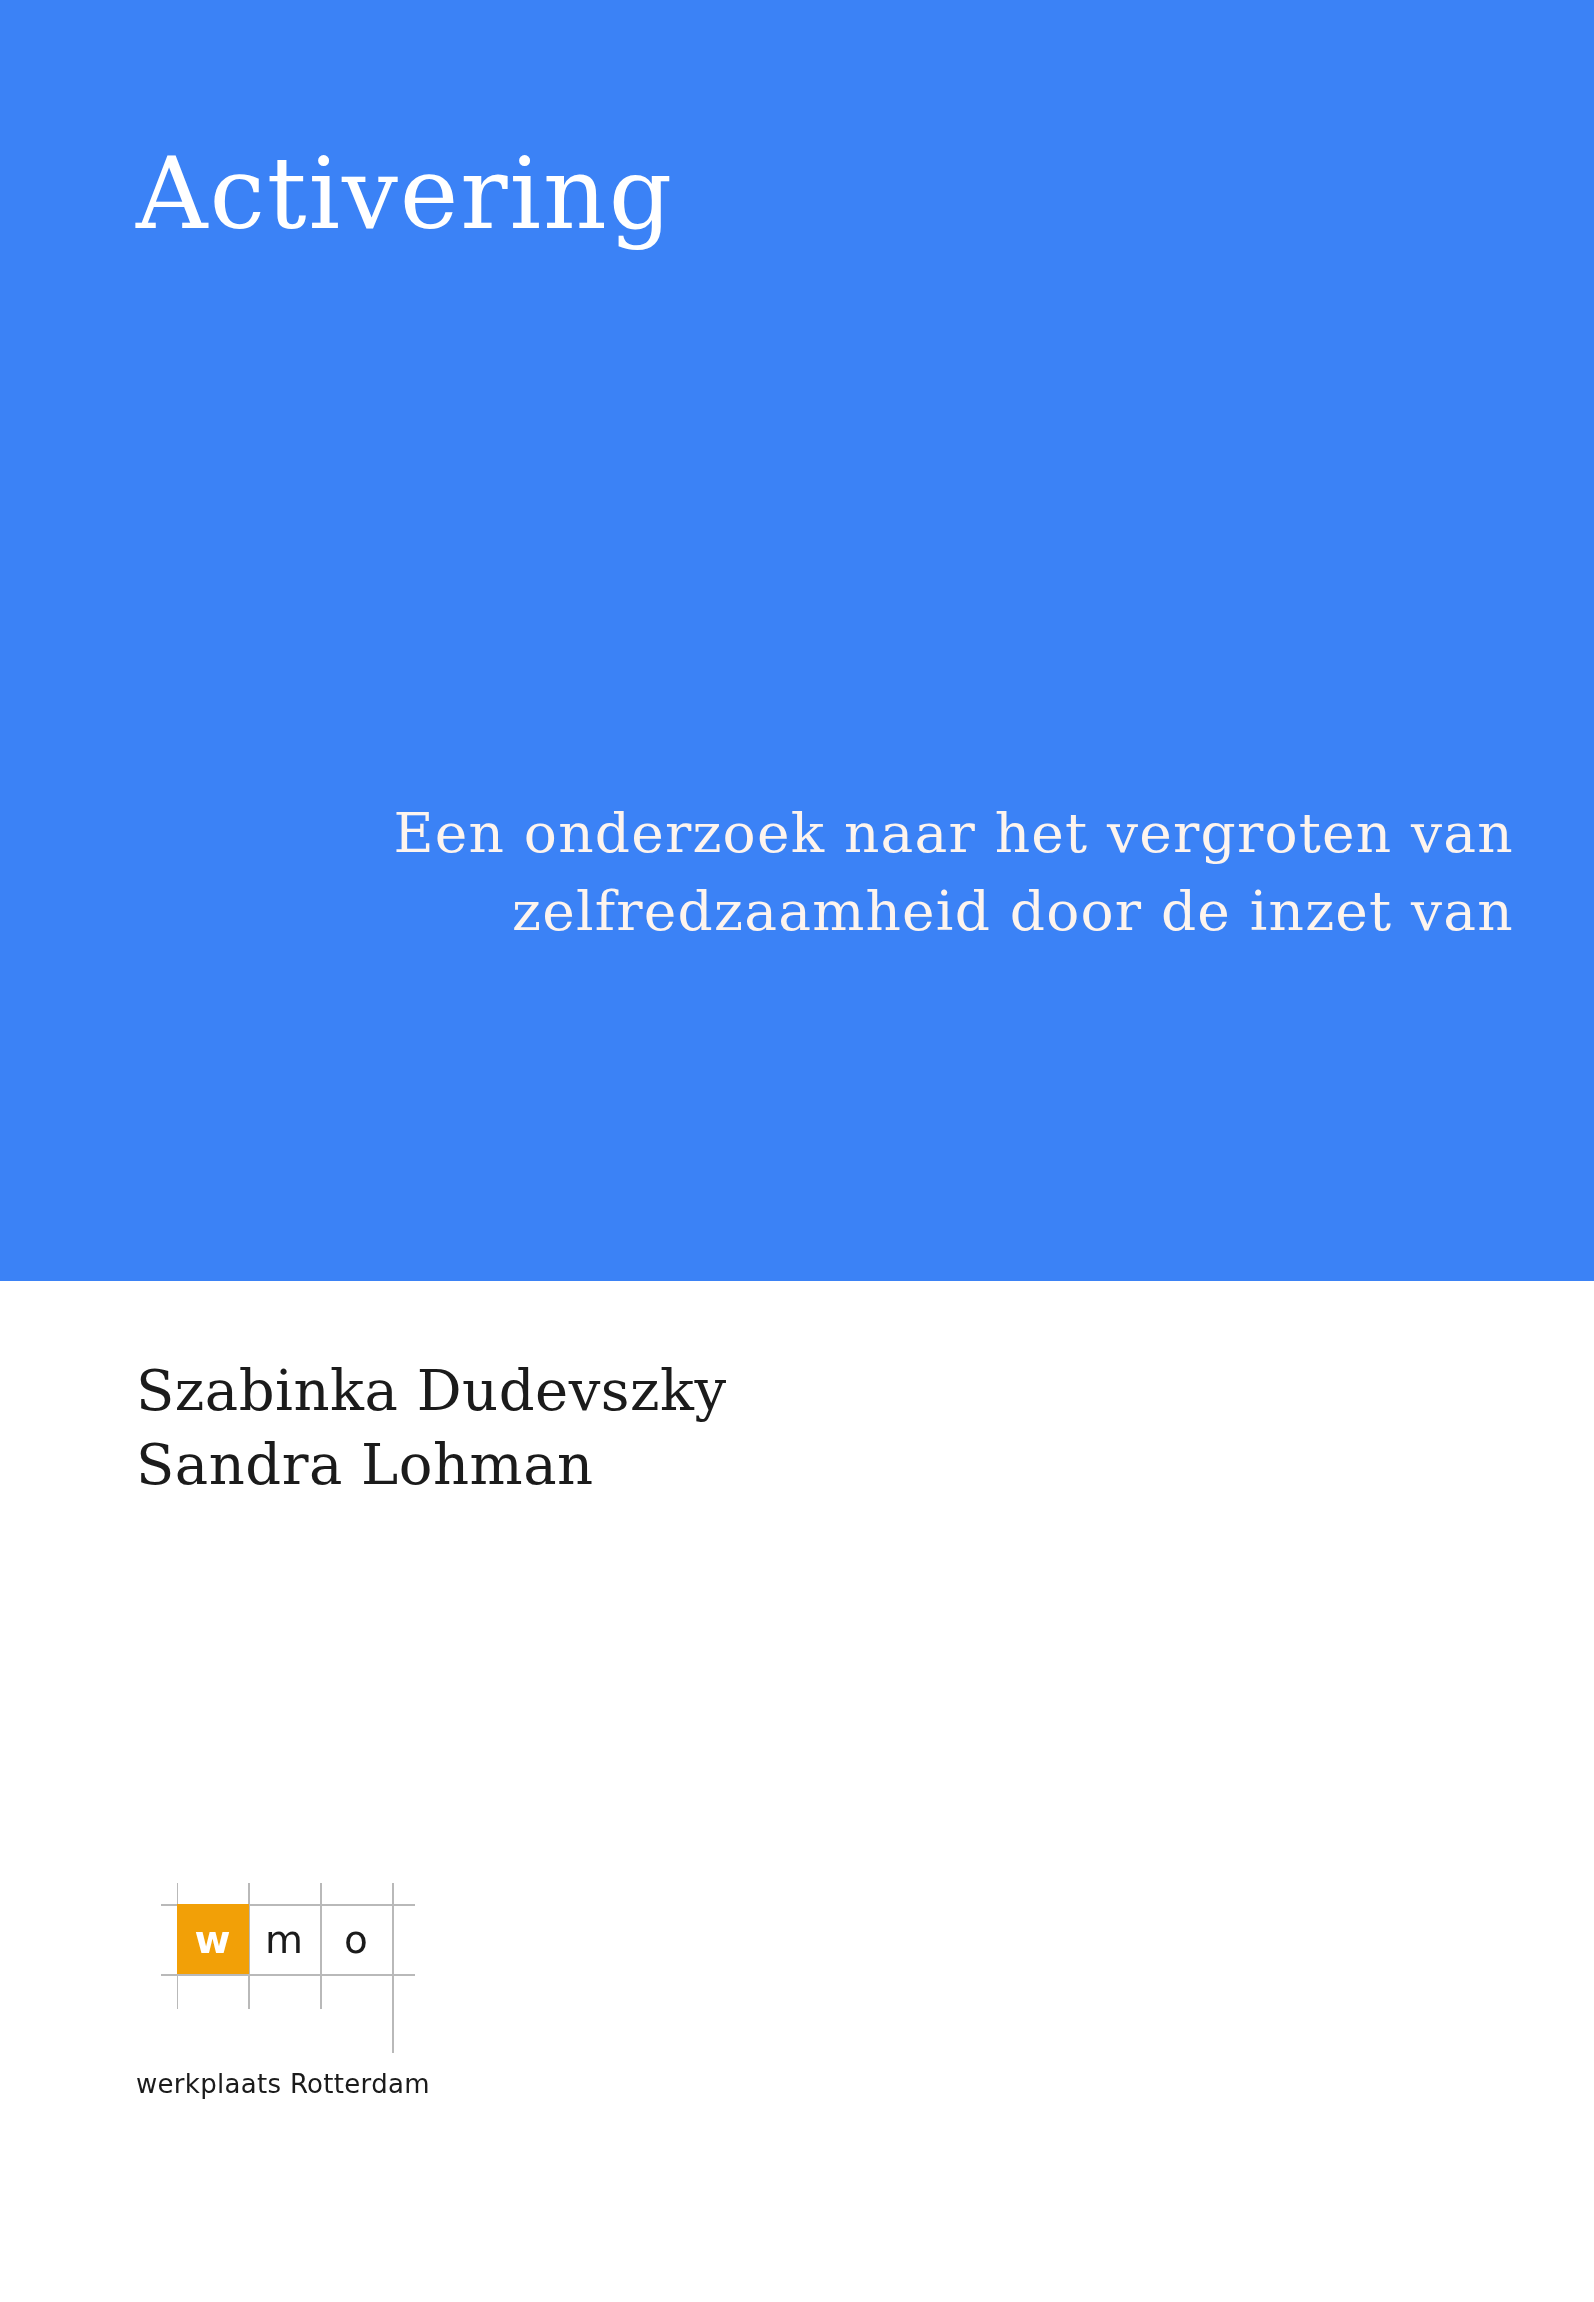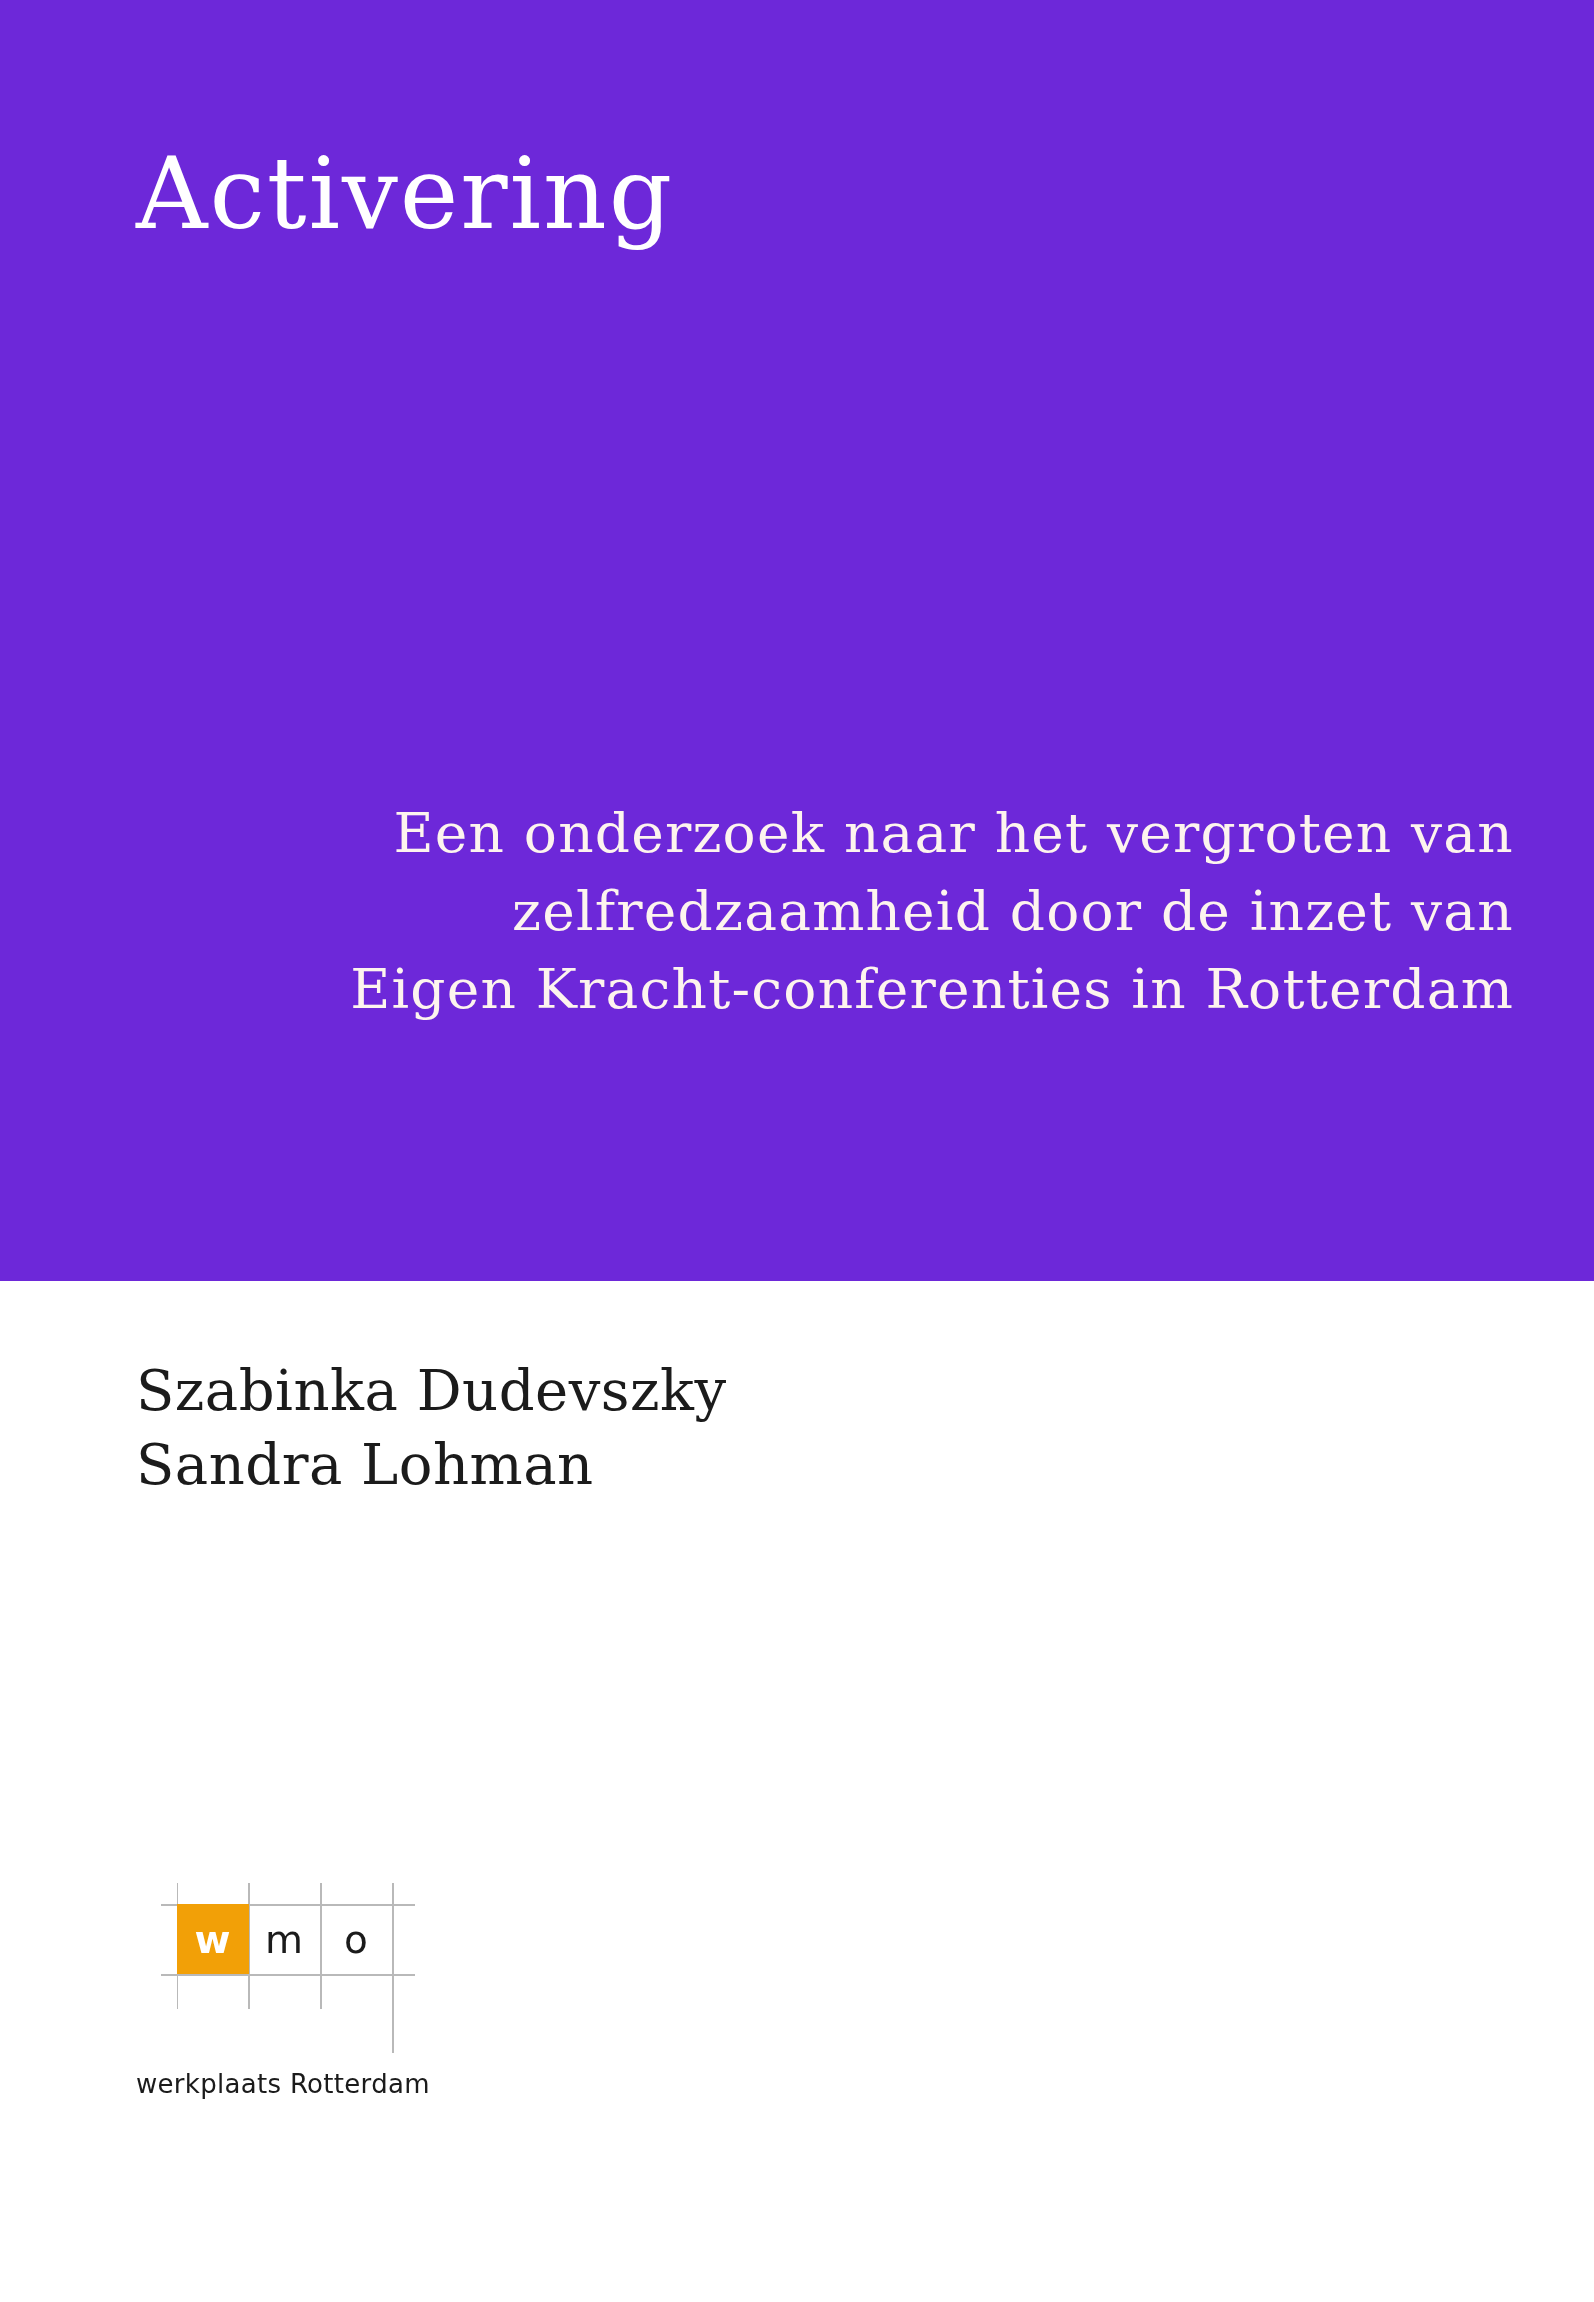--- a/index.html
+++ b/index.html
@@ -25,21 +25,21 @@
     background: #ffffff;
   }
 
   
   .banner {
     position: absolute;
     left: 0;
     top: 0;
     width: 1594px;
     height: 1281px;
-    background: #6d28d9;
+    background: #3b82f6;
   }
 
   .title-block {
     position: absolute;
     left: 136px;
     top: 131px;
     width: 1359px;
   }
 
   .title-line {
@@ -146,21 +146,20 @@
 
   <div class="banner">
 
     <div class="title-block">
       <div class="title-line">Activering</div>
     </div>
 
     <div class="subtitle-block">
       <div class="subtitle-line">Een onderzoek naar het vergroten van</div>
       <div class="subtitle-line">zelfredzaamheid door de inzet van</div>
-      <div class="subtitle-line">Eigen Kracht-conferenties in Rotterdam</div>
     </div>
 
   </div>
 
   <div class="authors">
     <div class="author-line">Szabinka Dudevszky</div>
     <div class="author-line">Sandra Lohman</div>
   </div>
 
   <div class="logo">

